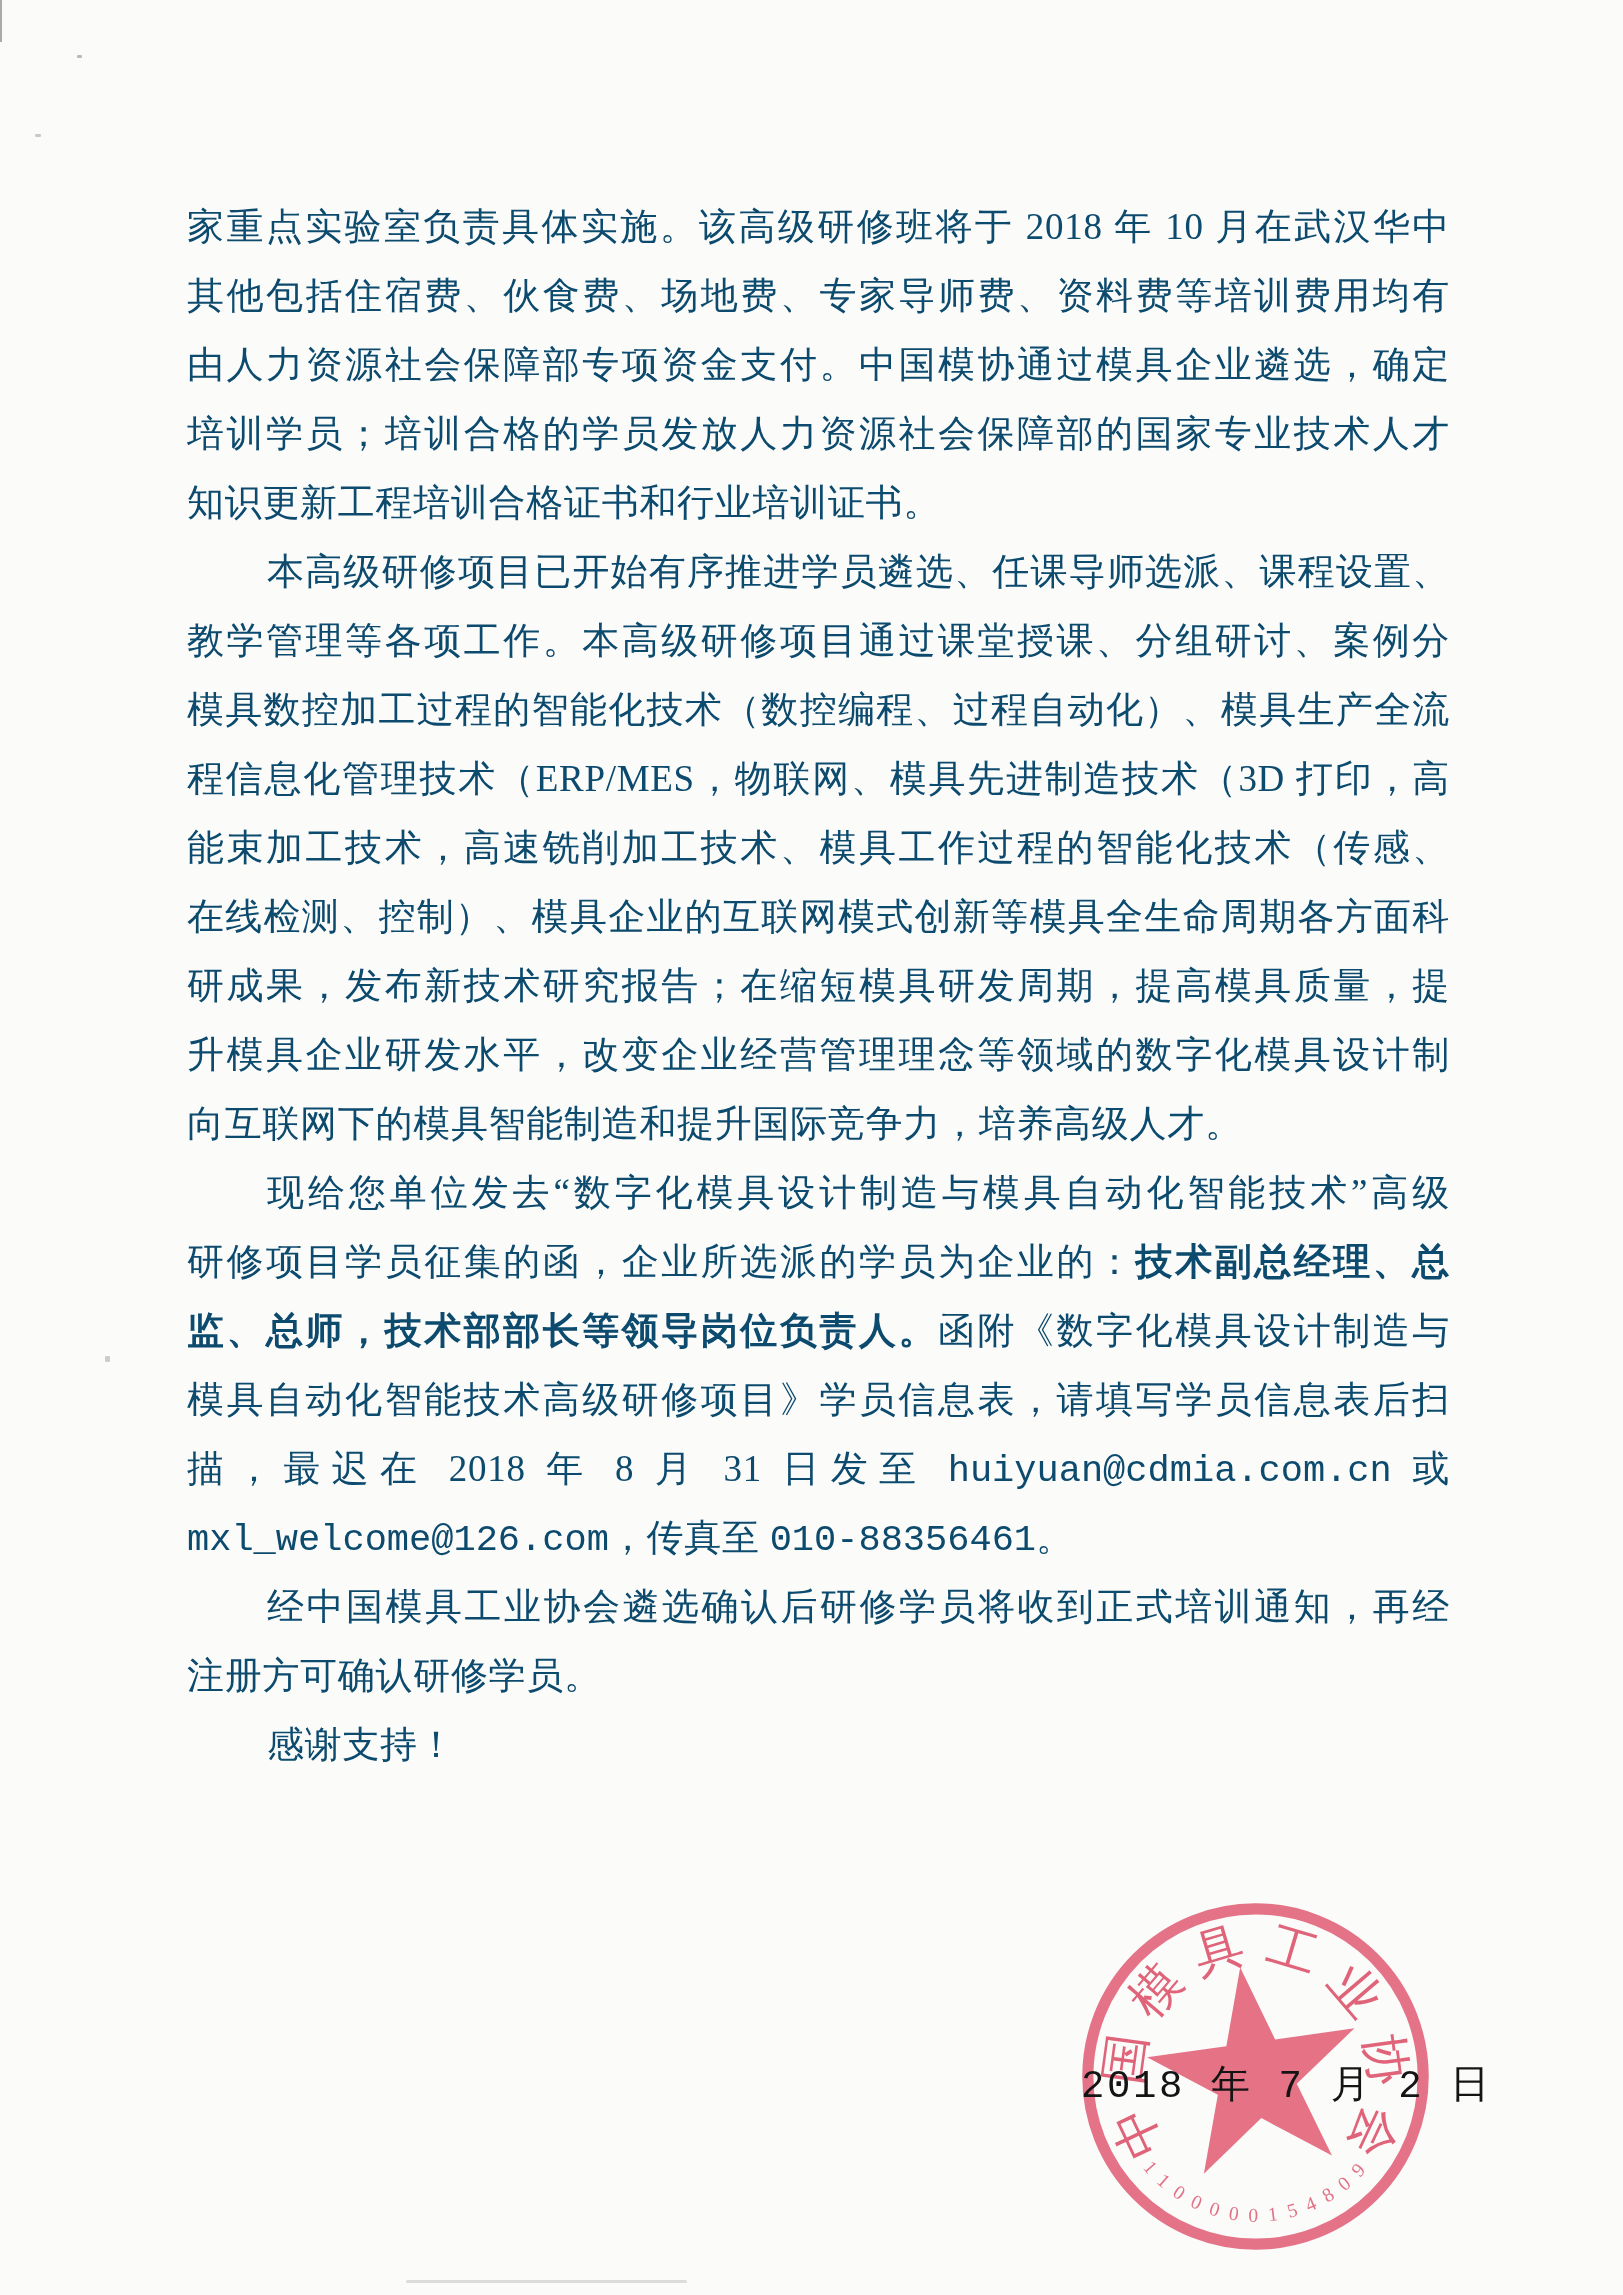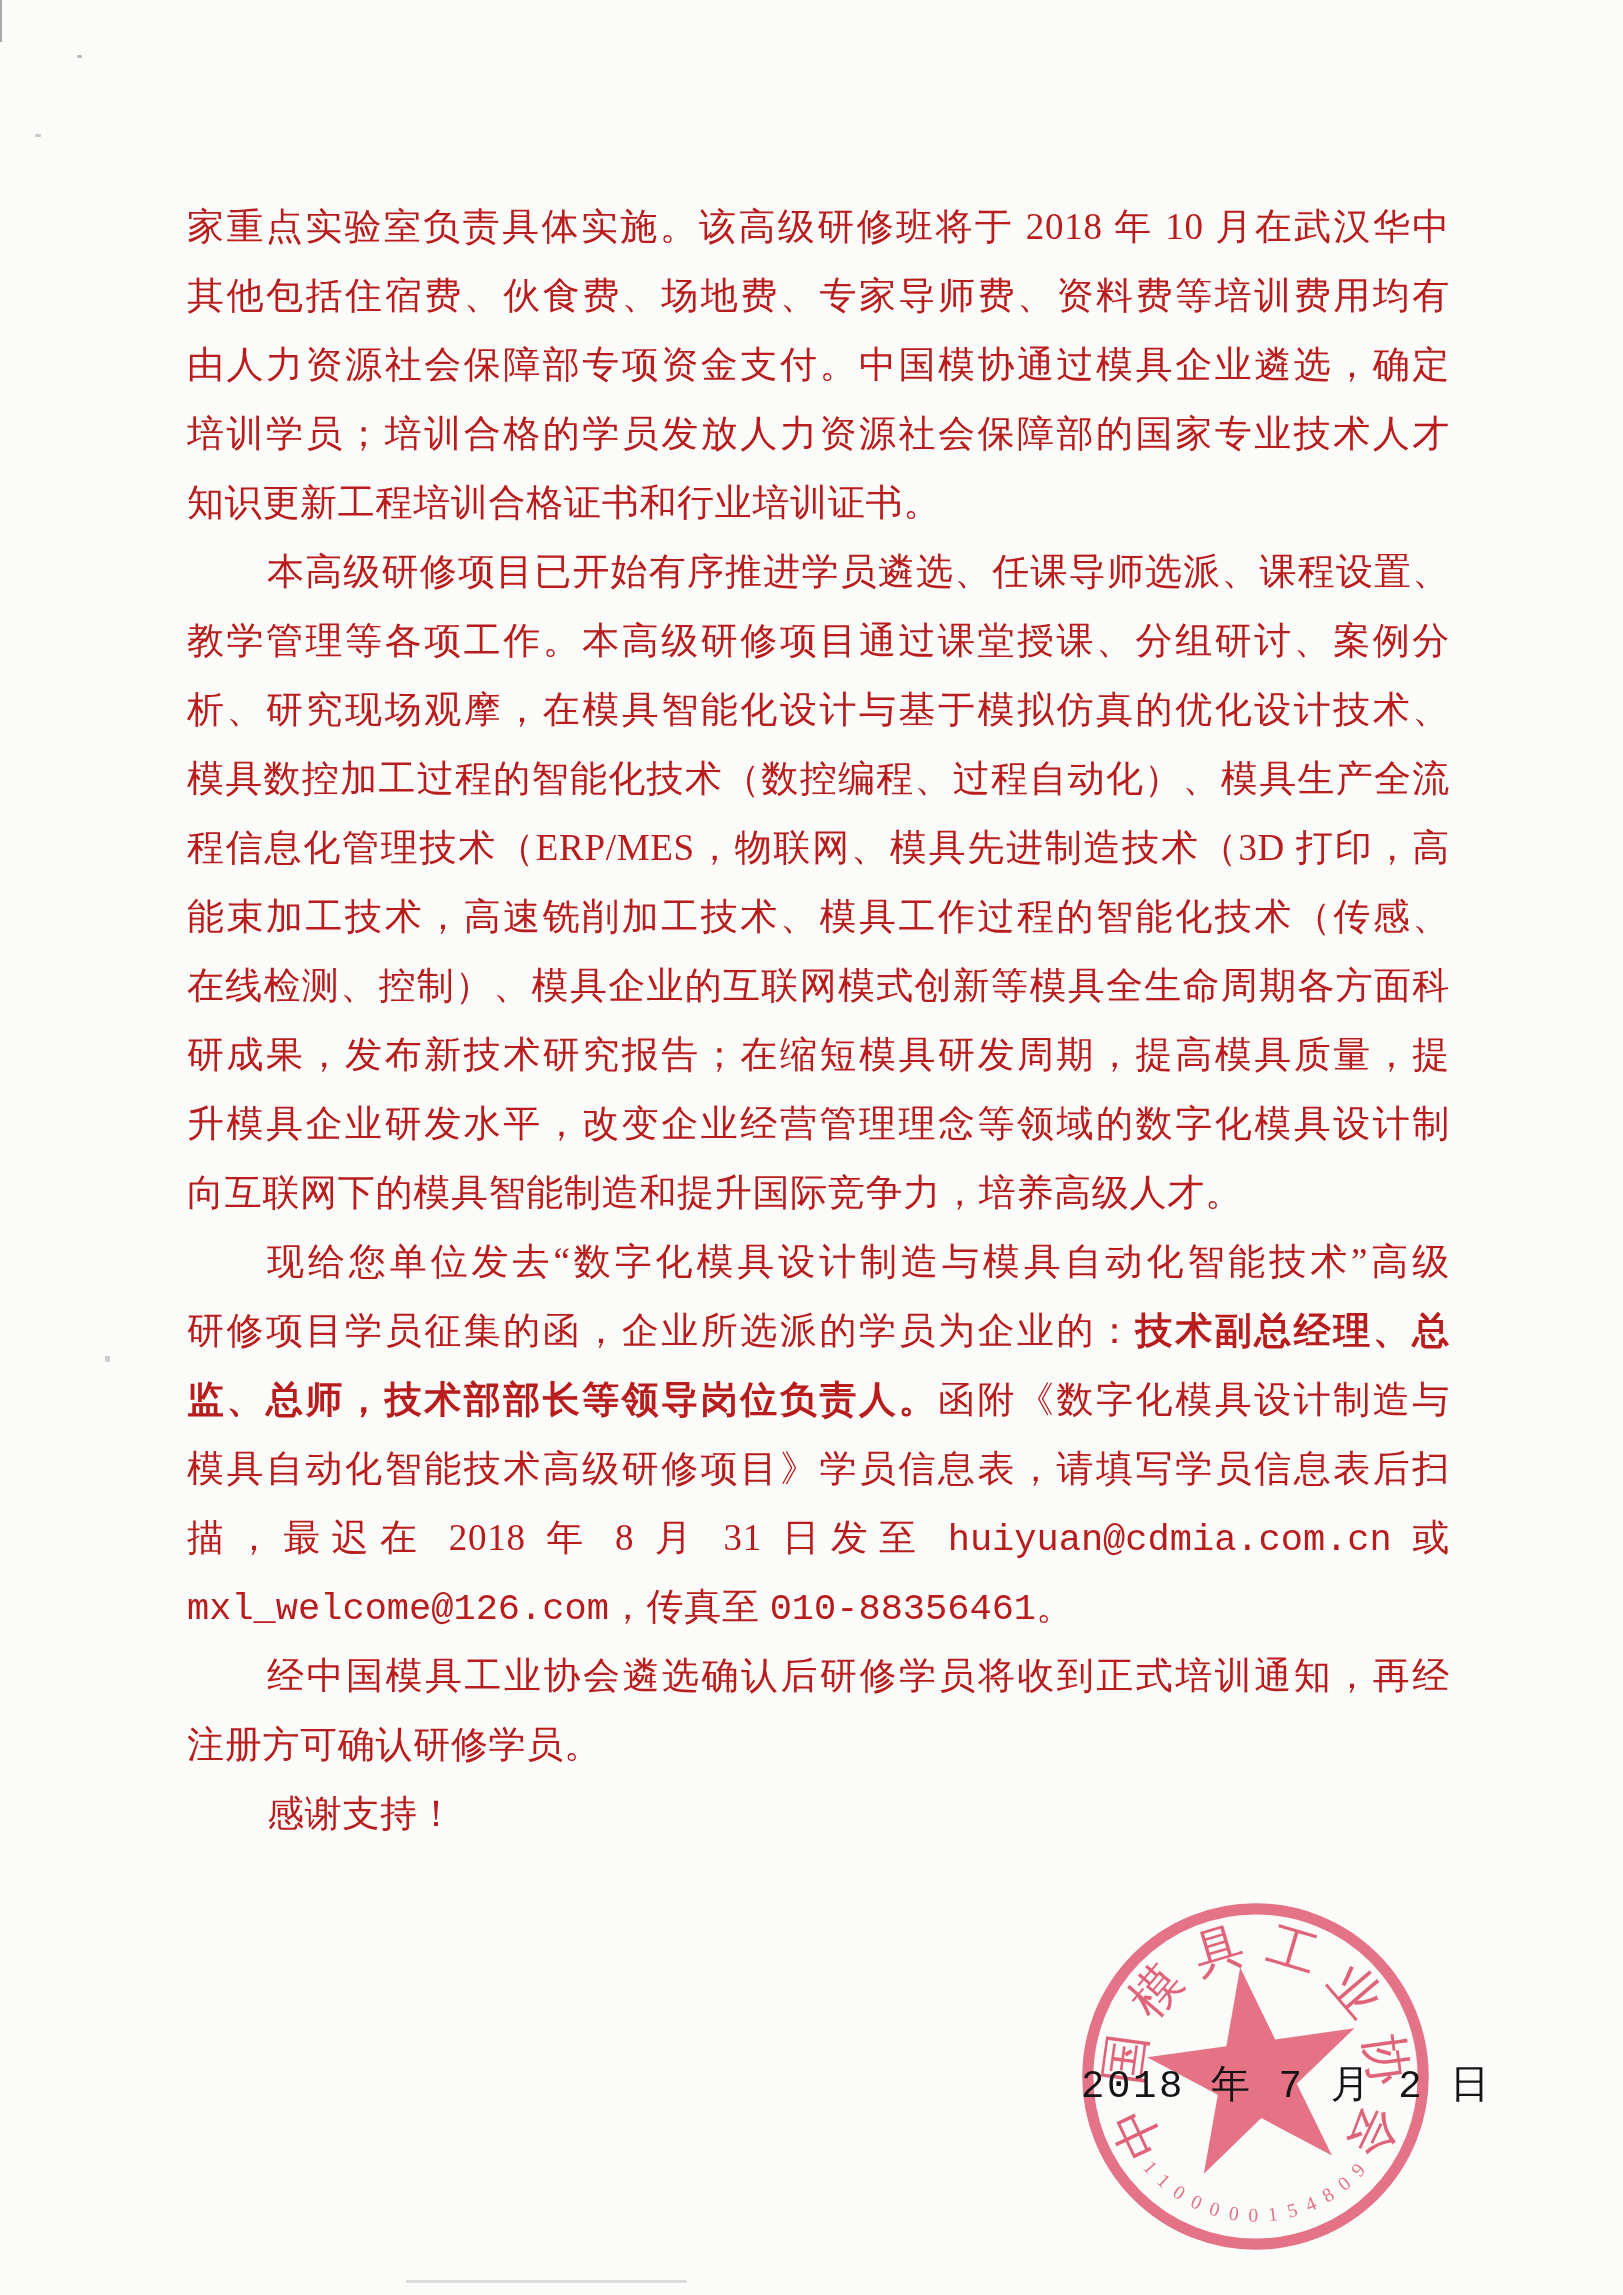--- a/index.html
+++ b/index.html
@@ -5,21 +5,21 @@
   html,body{margin:0;padding:0;}
   body{
     width:1623px;height:2295px;
     background:#fbfbfa;
     position:relative;
     overflow:hidden;
     font-family:"Liberation Serif","DejaVu Serif",serif;
   }
   .doc{
     position:absolute;left:187px;top:192px;width:1263px;
-    font-size:37px;line-height:69px;color:#b91c1c;
+    font-size:37px;line-height:69px;color:#0c4a6e;
     letter-spacing:0.7px;
   }
   .ln{height:69px;overflow:hidden;text-align:justify;}
   .full{text-align-last:justify;}
   .last{text-align-last:left;}
   .ind{text-indent:80px;}
   .bd{font-weight:bold;}
   .em{font-family:Liberation Mono, monospace;letter-spacing:0;}
   .date{
     position:absolute;left:1081px;top:2057px;
@@ -43,21 +43,20 @@
 <body>
 
 <div class="doc">
   <div class="ln full">家重点实验室负责具体实施。该高级研修班将于 2018 年 10 月在武汉华中</div>
   <div class="ln full">其他包括住宿费、伙食费、场地费、专家导师费、资料费等培训费用均有</div>
   <div class="ln full">由人力资源社会保障部专项资金支付。中国模协通过模具企业遴选，确定</div>
   <div class="ln full">培训学员；培训合格的学员发放人力资源社会保障部的国家专业技术人才</div>
   <div class="ln last">知识更新工程培训合格证书和行业培训证书。</div>
   <div class="ln full ind">本高级研修项目已开始有序推进学员遴选、任课导师选派、课程设置、</div>
   <div class="ln full">教学管理等各项工作。本高级研修项目通过课堂授课、分组研讨、案例分</div>
-  <div class="ln full">析、研究现场观摩，在模具智能化设计与基于模拟仿真的优化设计技术、</div>
   <div class="ln full">模具数控加工过程的智能化技术（数控编程、过程自动化）、模具生产全流</div>
   <div class="ln full">程信息化管理技术（ERP/MES，物联网、模具先进制造技术（3D 打印，高</div>
   <div class="ln full">能束加工技术，高速铣削加工技术、模具工作过程的智能化技术（传感、</div>
   <div class="ln full">在线检测、控制）、模具企业的互联网模式创新等模具全生命周期各方面科</div>
   <div class="ln full">研成果，发布新技术研究报告；在缩短模具研发周期，提高模具质量，提</div>
   <div class="ln full">升模具企业研发水平，改变企业经营管理理念等领域的数字化模具设计制</div>
   <div class="ln last">向互联网下的模具智能制造和提升国际竞争力，培养高级人才。</div>
   <div class="ln full ind">现给您单位发去“数字化模具设计制造与模具自动化智能技术”高级</div>
   <div class="ln full"><span>研修项目学员征集的函，企业所选派的学员为企业的：</span><span class="bd">技术副总经理、总</span></div>
   <div class="ln full"><span class="bd">监、总师，技术部部长等领导岗位负责人。</span><span>函附《数字化模具设计制造与</span></div>

